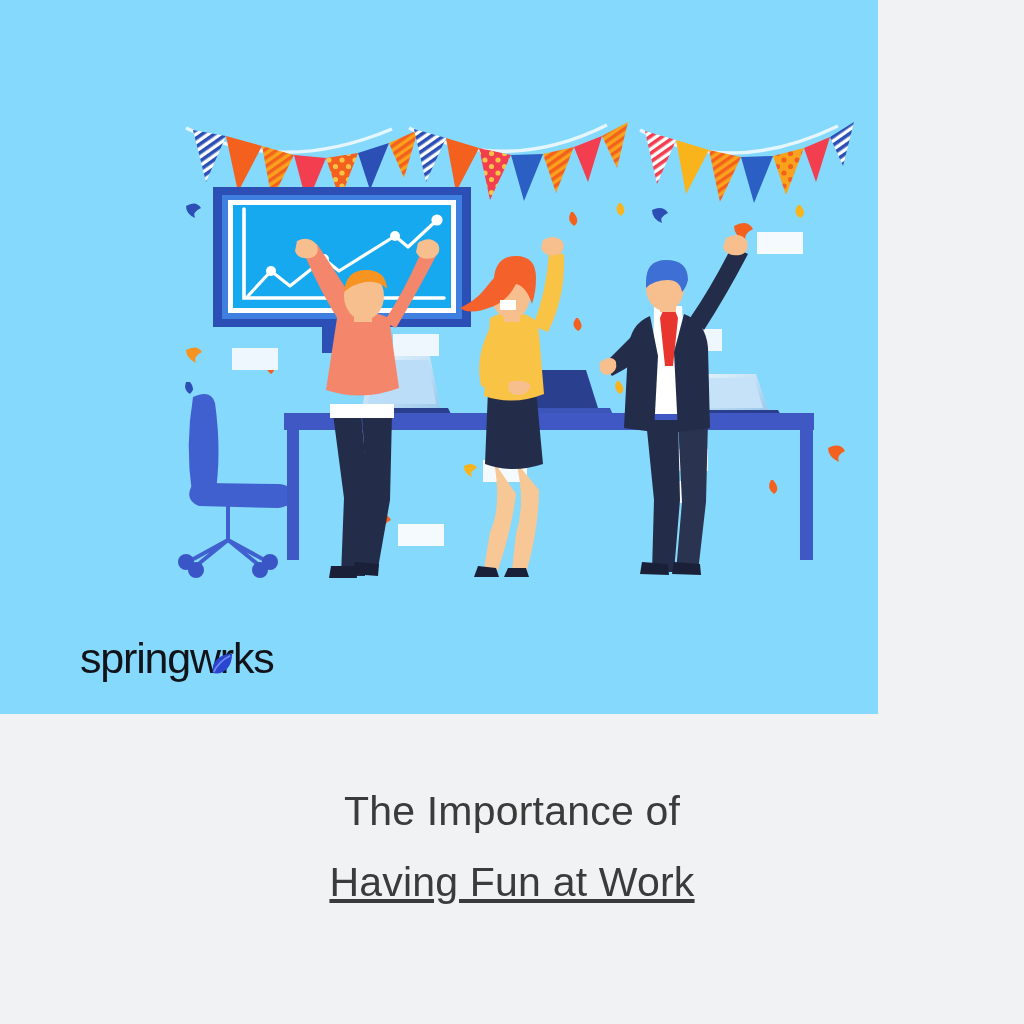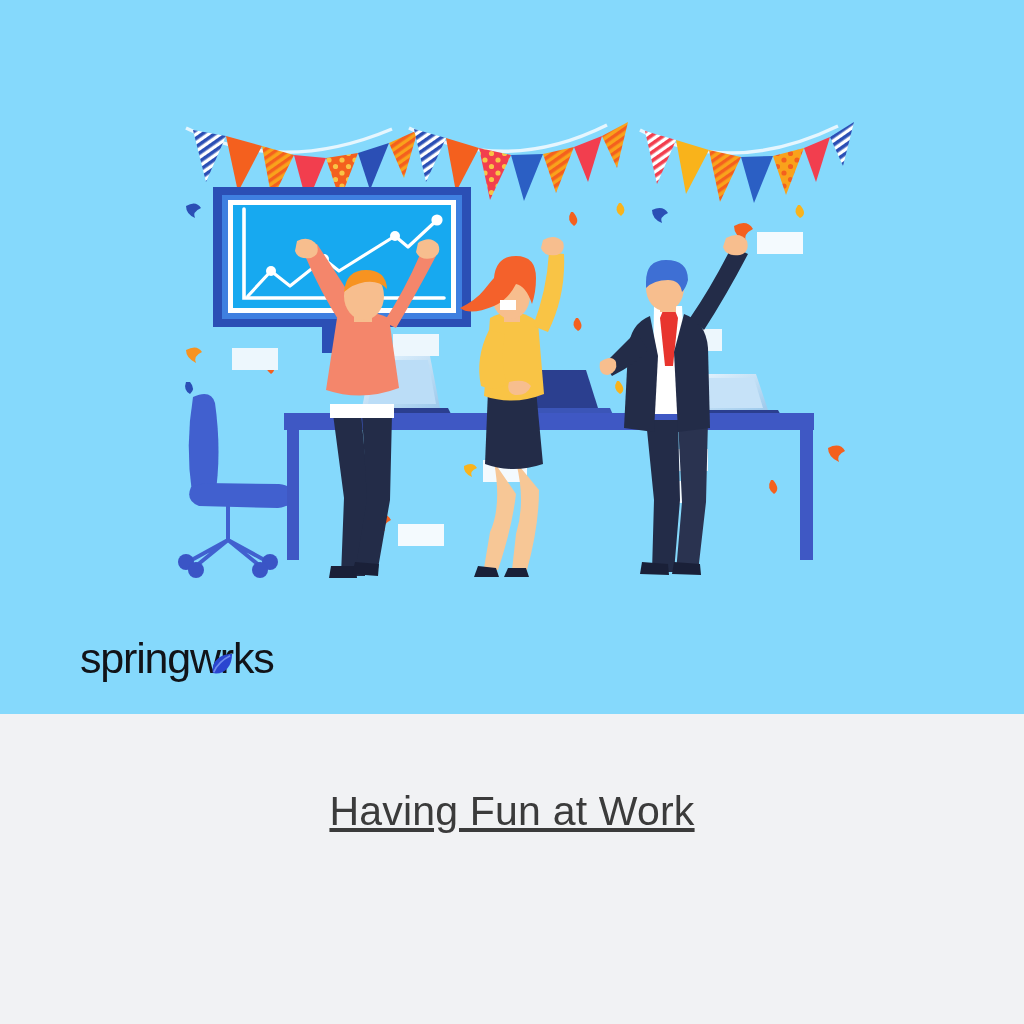--- a/index.html
+++ b/index.html
@@ -5,21 +5,21 @@
 <style>
   html,body{margin:0;padding:0;}
   body{
     width:1024px;height:1024px;overflow:hidden;
     font-family:"Liberation Sans", sans-serif;
     background:#F1F2F4;
   }
   .card{position:relative;width:1024px;height:1024px;}
 
   .hero{
-    position:absolute;left:0;top:0;width:1024px;height:714px;
+    position:absolute;left:0;top:0;width:878px;height:714px;
     background:#85D9FC;overflow:hidden;
   }
   .caption-area{
     position:absolute;left:0;top:714px;width:1024px;height:310px;
     background:#F1F2F4;
     display:flex;align-items:flex-start;justify-content:center;
   }
   .caption{
     margin-top:62px;
     width:760px;text-align:center;
@@ -330,17 +330,18 @@
       <svg class="logo-leaf" viewBox="0 0 26 26">
         <path d="M24 3 C24 17 15 25 4 23 C2 12 10 3 24 3 Z" fill="#2A45D0"></path>
         <path d="M22 5 C14 9 8 15 5 22" stroke="#6E8BEE" stroke-width="1.8" fill="none"></path>
       </svg>
     </div>
 
   </div>
 
   <div class="caption-area">
     <div class="caption">
+      <span>The Importance of</span>
       <span class="l2">Having Fun at Work</span>
     </div>
   </div>
 
 </div>
 
 </body></html>

